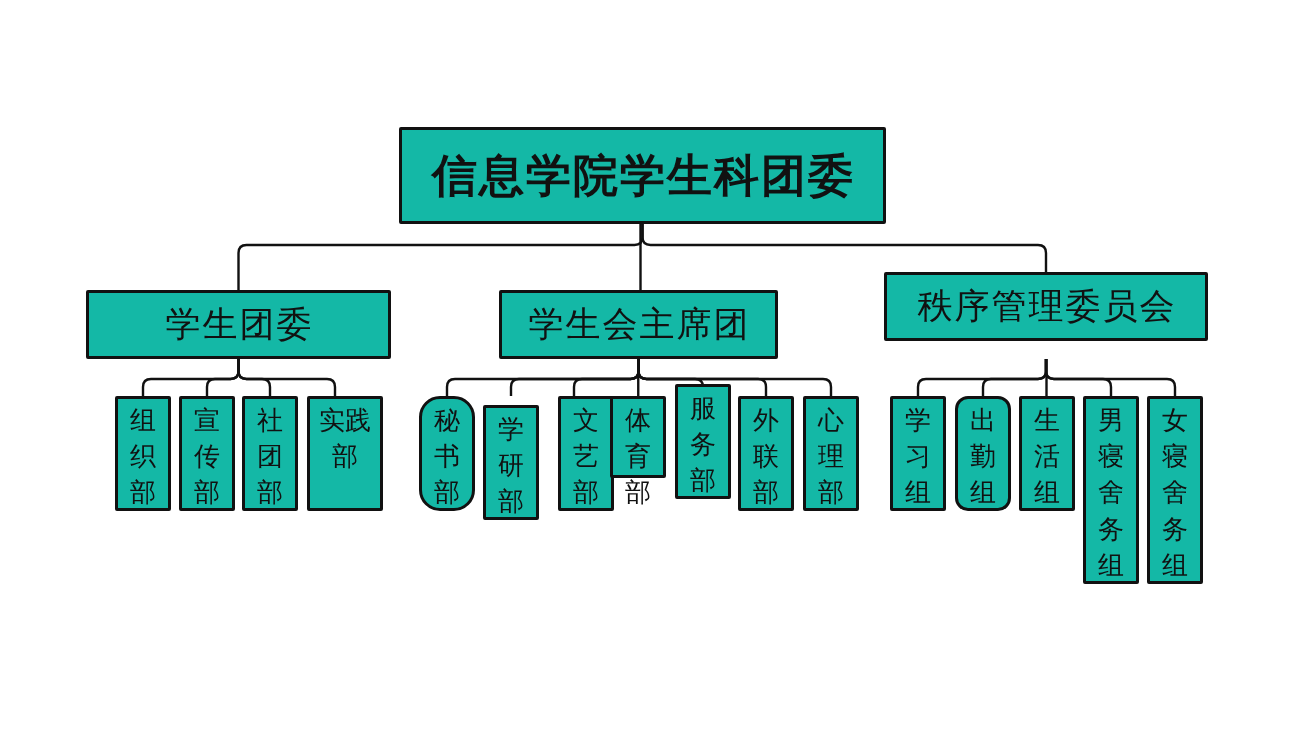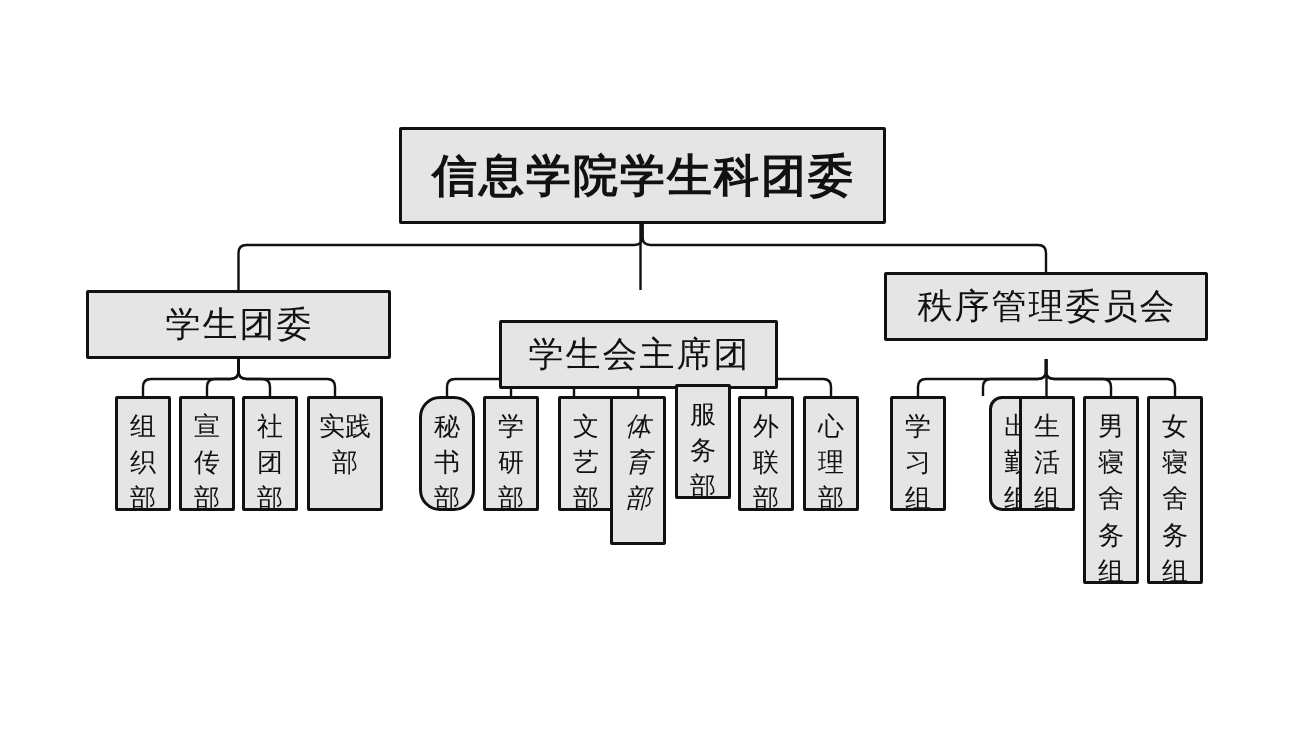--- a/index.html
+++ b/index.html
@@ -3,30 +3,30 @@
 <meta charset="utf-8">
 <style>
   html,body{margin:0;padding:0;background:#ffffff;}
   .canvas{
     position:relative;width:1289px;height:752px;background:#ffffff;
     font-family:"Liberation Sans","DejaVu Sans",sans-serif;color:#111111;
     overflow:hidden;
   }
   .connectors{position:absolute;left:0;top:0;}
   .box{
-    position:absolute;box-sizing:border-box;background:#e5e5e5;
+    position:absolute;box-sizing:border-box;background:#14b8a6;
     border:3px solid #111111;border-radius:2px;
     display:flex;align-items:center;justify-content:center;
     text-align:center;white-space:nowrap;
   }
   .box.root{font-weight:700;font-size:45px;letter-spacing:2px;text-indent:2px;}
   .box.branch{font-size:35px;letter-spacing:2px;text-indent:2px;}
   .box.leaf{
     display:block;white-space:normal;word-break:break-all;
-    font-size:26px;line-height:36.2px;padding-top:9px;
+    font-size:26px;line-height:36.2px;padding-top:3px;
   }
 </style>
 </head>
 <body>
 
 <div class="canvas">
   <svg class="connectors" width="1289" height="752" viewBox="0 0 1289 752" aria-hidden="true">
       <path d="M 642.5 224 L 642.5 237 Q 642.5 245 634.5 245 L 246.5 245 Q 238.5 245 238.5 253 L 238.5 290" fill="none" stroke="#111111" stroke-width="2.4"></path>
       <path d="M 640.5 224 L 640.5 290" fill="none" stroke="#111111" stroke-width="2.4"></path>
       <path d="M 642.5 224 L 642.5 237 Q 642.5 245 650.5 245 L 1038 245 Q 1046 245 1046 253 L 1046 290" fill="none" stroke="#111111" stroke-width="2.4"></path>
@@ -51,32 +51,32 @@
       <div class="box root" style="left: 399px; top: 127px; width: 487px; height: 97px;">
         <span>信息学院学生科团委</span>
       </div>
       <div class="box branch" style="left: 86px; top: 290px; width: 305px; height: 69px;">
         <span>学生团委</span>
       </div>
       <div class="box leaf" style="left: 115px; top: 396px; width: 56px; height: 115px;"><span>组织部</span></div>
       <div class="box leaf" style="left: 179px; top: 396px; width: 56px; height: 115px;"><span>宣传部</span></div>
       <div class="box leaf" style="left: 242px; top: 396px; width: 56px; height: 115px;"><span>社团部</span></div>
       <div class="box leaf" style="left: 307px; top: 396px; width: 76px; height: 115px;"><span>实践部</span></div>
-      <div class="box branch" style="left: 499px; top: 290px; width: 279px; height: 69px; margin-top: 30px;">
+      <div class="box branch" style="left: 499px; top: 290px; width: 279px; height: 69px;">
         <span>学生会主席团</span>
       </div>
       <div class="box leaf" style="left: 419px; top: 396px; width: 56px; height: 115px; border-radius: 21px;"><span>秘书部</span></div>
-      <div class="box leaf" style="left: 483px; top: 396px; width: 56px; height: 115px;"><span>学研部</span></div>
+      <div class="box leaf" style="left: 483px; top: 405px; width: 56px; height: 115px;"><span>学研部</span></div>
       <div class="box leaf" style="left: 546px; top: 396px; width: 56px; height: 115px; margin-left: 12px;"><span>文艺部</span></div>
-      <div class="box leaf" style="left: 610px; top: 396px; width: 56px; height: 149px; font-style: italic;"><span>体育部</span></div>
+      <div class="box leaf" style="left: 610px; top: 396px; width: 56px; height: 82px;"><span>体育部</span></div>
       <div class="box leaf" style="left: 675px; top: 384px; width: 56px; height: 115px;"><span>服务部</span></div>
       <div class="box leaf" style="left: 738px; top: 396px; width: 56px; height: 115px;"><span>外联部</span></div>
       <div class="box leaf" style="left: 803px; top: 396px; width: 56px; height: 115px;"><span>心理部</span></div>
       <div class="box branch" style="left: 884px; top: 272px; width: 324px; height: 69px;">
         <span>秩序管理委员会</span>
       </div>
       <div class="box leaf" style="left: 890px; top: 396px; width: 56px; height: 115px;"><span>学习组</span></div>
-      <div class="box leaf" style="left: 989px; top: 396px; width: 56px; height: 115px; border-radius: 13px;"><span>出勤组</span></div>
+      <div class="box leaf" style="left: 955px; top: 396px; width: 56px; height: 115px; border-radius: 13px;"><span>出勤组</span></div>
       <div class="box leaf" style="left: 1019px; top: 396px; width: 56px; height: 115px;"><span>生活组</span></div>
       <div class="box leaf" style="left: 1083px; top: 396px; width: 56px; height: 188px;"><span>男寝舍务组</span></div>
       <div class="box leaf" style="left: 1147px; top: 396px; width: 56px; height: 188px;"><span>女寝舍务组</span></div>
     </div>
 </div>
 
 </body></html>

